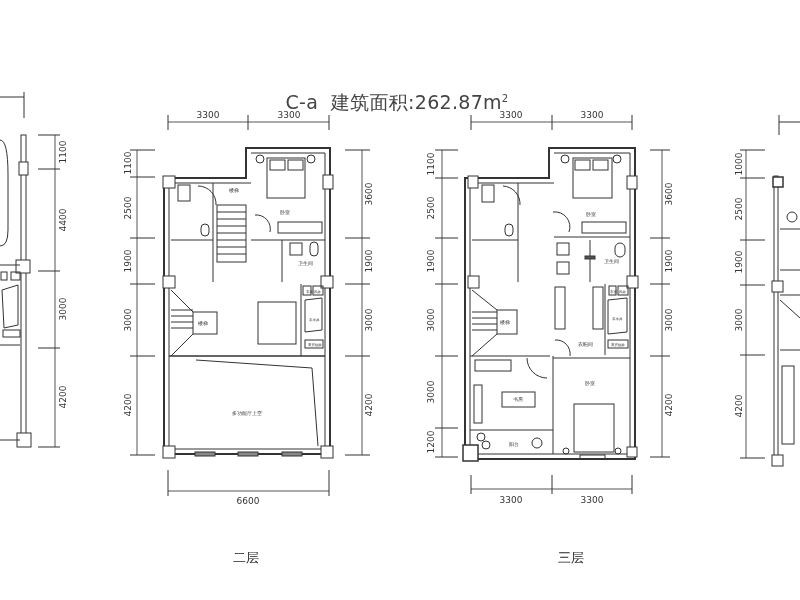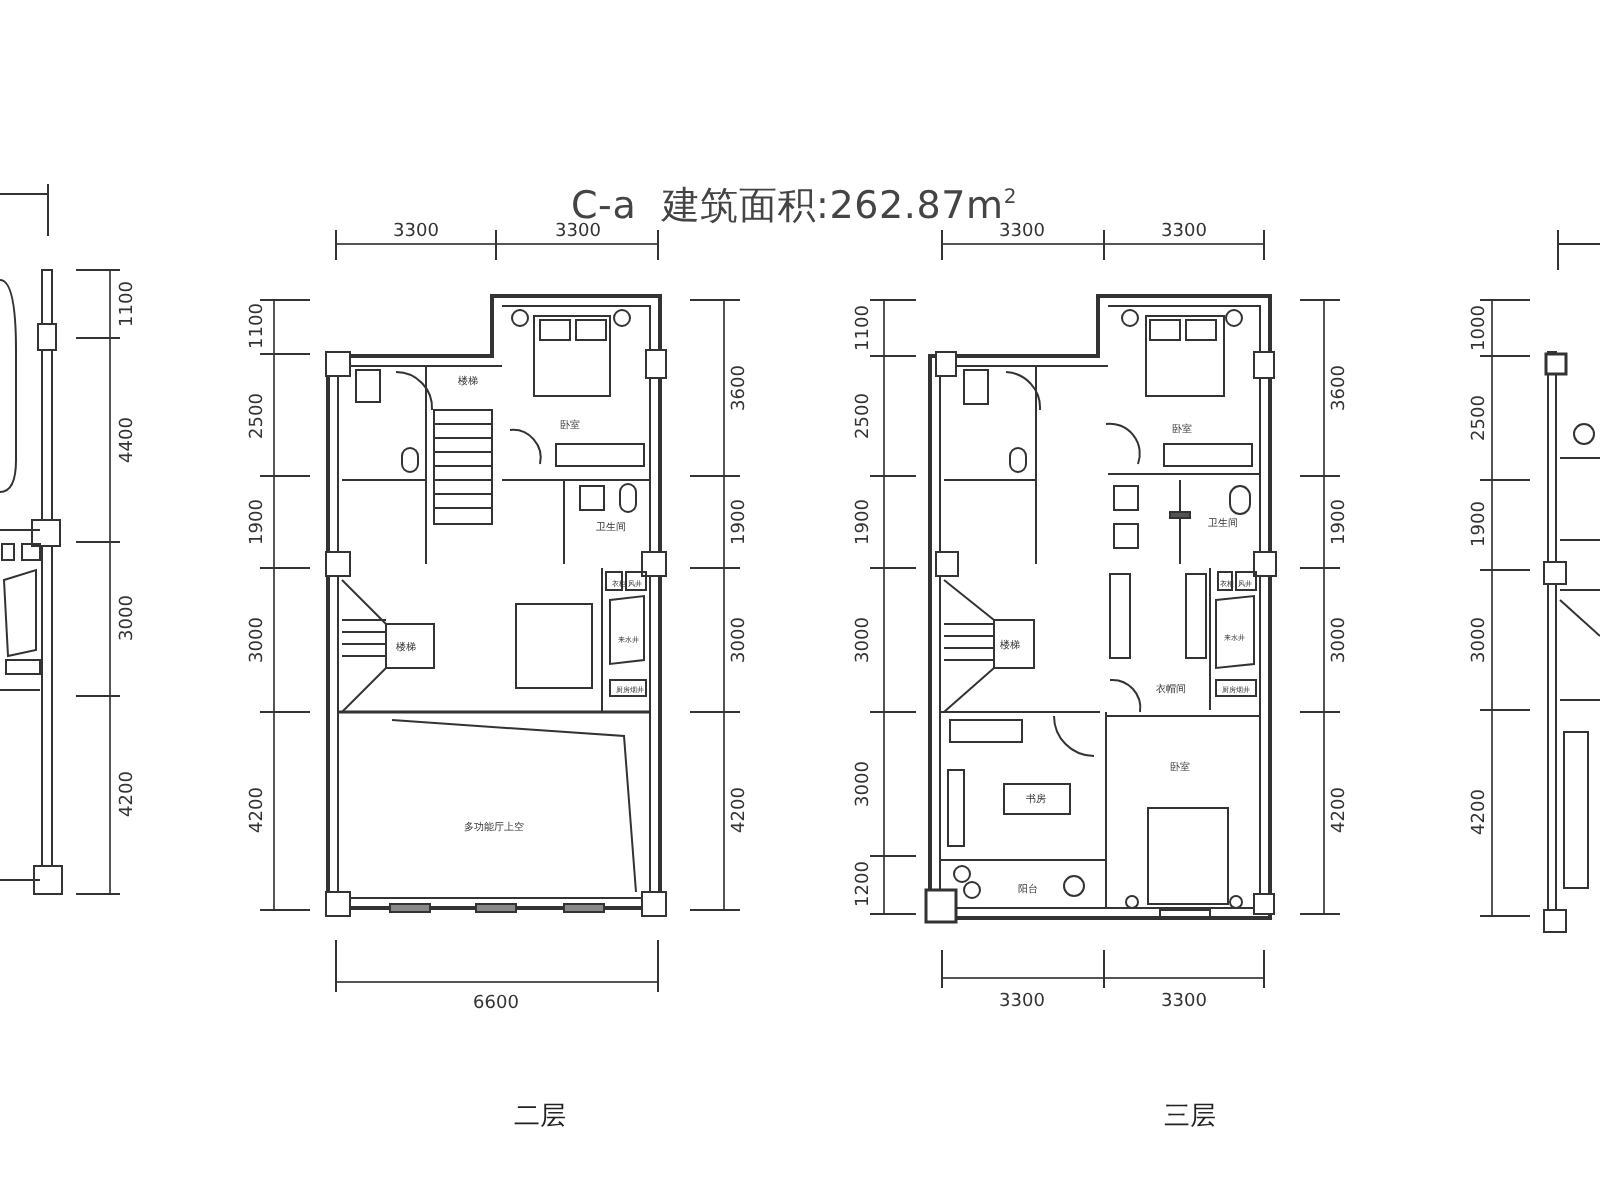--- a/index.html
+++ b/index.html
@@ -1,20 +1,20 @@
 <!DOCTYPE html>
 <html><head>
 <meta charset="utf-8">
 <style>
   html,body{margin:0;padding:0;background:#fff;}
   body{width:800px;height:600px;position:relative;overflow:hidden;font-family:"DejaVu Sans",sans-serif;color:#333;}
   .title{position:absolute;left:0;width:794px;top:42px;text-align:center;font-size:19px;color:#444;letter-spacing:0.3px;margin-top:48px;}
   .title sup{font-size:10px;}
   svg{position:absolute;left:0;top:0;}
-  .floor-label{position:absolute;top:549px;font-family:"DejaVu Serif",serif;font-size:13px;color:#222;margin-left:24px;}
+  .floor-label{position:absolute;top:549px;font-family:"DejaVu Serif",serif;font-size:13px;color:#222;}
   .lbl{font-family:"DejaVu Sans",sans-serif;}
 </style>
 </head>
 <body>
 
 <div class="title">
   <span>C-a</span>&nbsp;
   <span>建筑面积:</span><span>262.87m</span><sup>2</sup>
 </div>
 

